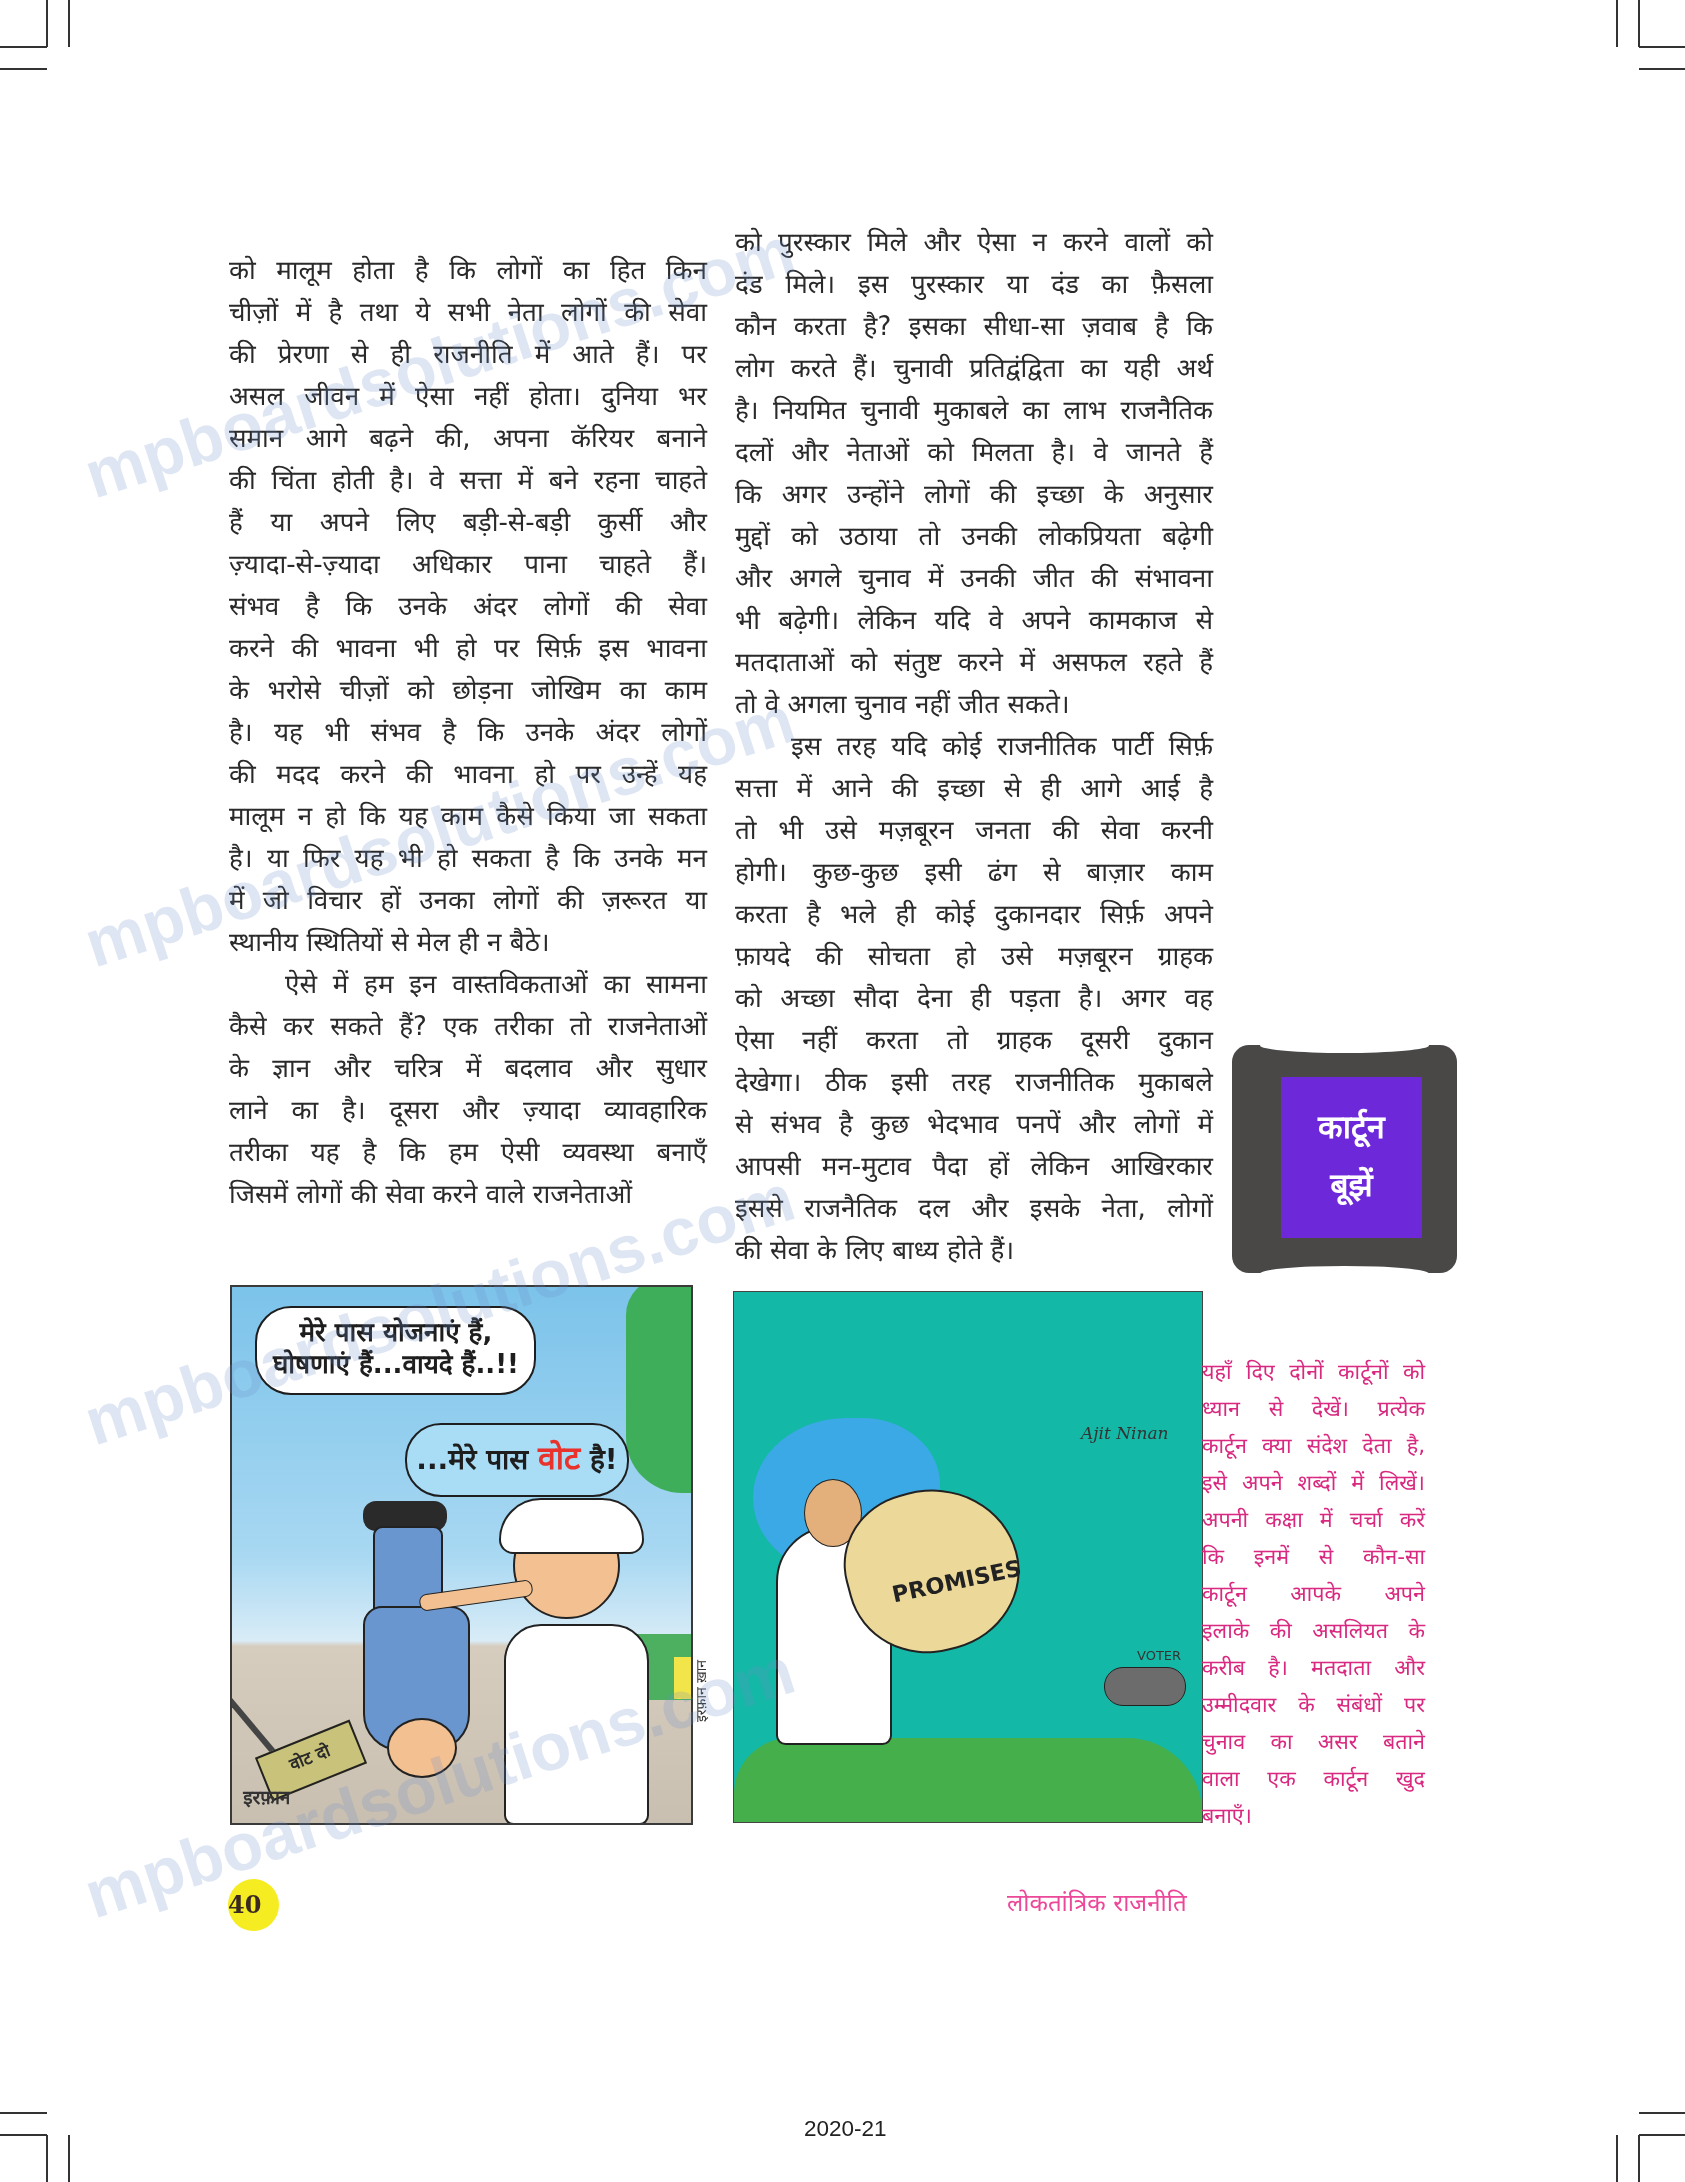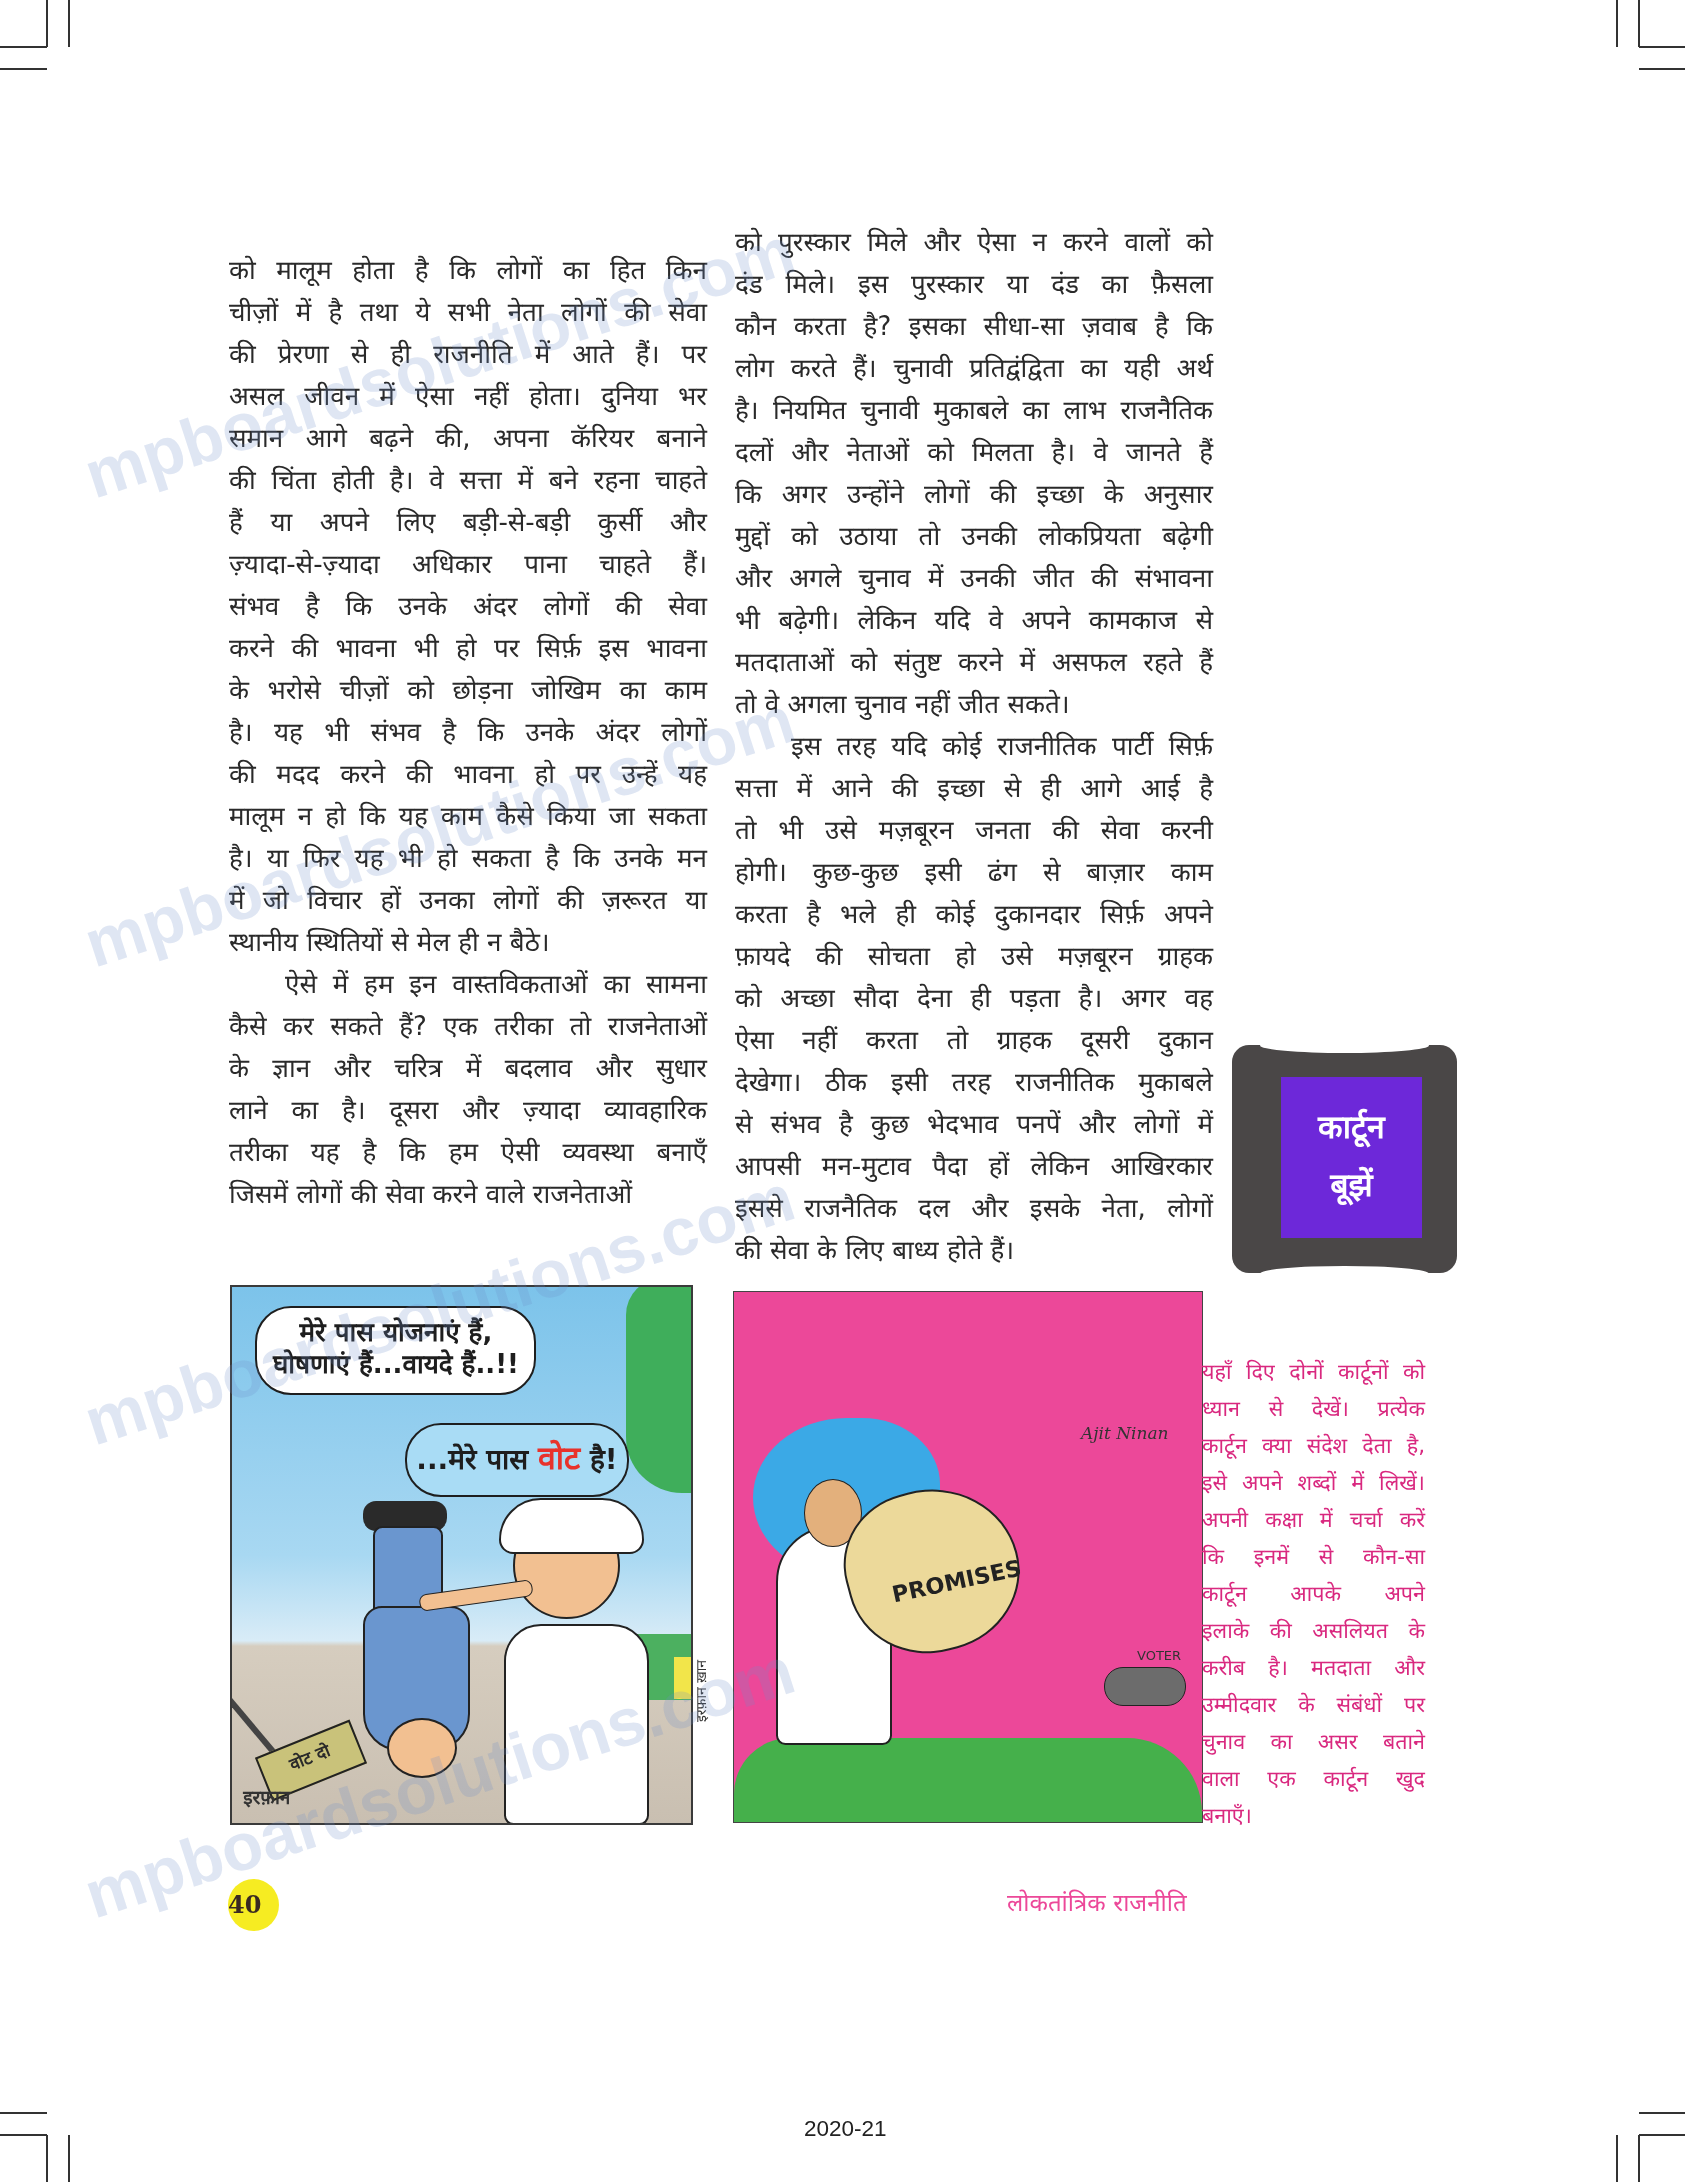--- a/index.html
+++ b/index.html
@@ -54,21 +54,21 @@
   #cartoon1 .hut-door { position: absolute; right: 0; top: 370px; width: 17px; height: 42px; background: #f2e54a; }
   #cartoon1 .signature { position: absolute; left: 11.2px; top: 497px; font-size: 19px; font-weight: bold; color: #333; }
   #credit1 {
     position: absolute; left: 691px; top: 1722px; font-size: 14px; color: #333;
     transform: rotate(-90deg); transform-origin: left top; white-space: nowrap;
   }
 
   
   #cartoon2 {
     position: absolute; left: 733px; top: 1291px; width: 468px; height: 530px;
-    border: 1.9px solid #444; background: #ec4899; overflow: hidden;
+    border: 1.9px solid #444; background: #14b8a6; overflow: hidden;
   }
   #cartoon2 .cloud { position: absolute; left: 19px; top: 126px; width: 187px; height: 159px; background: #3ba9e6; border-radius: 60% 50% 40% 60%; }
   #cartoon2 .grass { position: absolute; left: 0; bottom: 0; width: 100%; height: 84px; background: #45b04b; border-radius: 56px 75px 0 0; }
   #cartoon2 .suit { position: absolute; left: 42px; top: 234px; width: 112px; height: 215px; background: #ffffff; border: 2.8px solid #222; border-radius: 56px 56px 9.4px 9.4px; }
   #cartoon2 .face { position: absolute; left: 70px; top: 187px; width: 56px; height: 66px; background: #e3b07c; border: 1.9px solid #222; border-radius: 50%; }
   #cartoon2 .sack { position: absolute; left: 112px; top: 197px; width: 169px; height: 159px; background: #ecd99a; border: 2.8px solid #222; border-radius: 45% 55% 50% 50%; transform: rotate(-15deg); }
   #cartoon2 .sack-label { position: absolute; left: 157px; top: 276px; font-family: "DejaVu Sans", sans-serif; font-weight: bold; font-size: 22.5px; color: #222; transform: rotate(-12deg); }
   #cartoon2 .dog { position: absolute; left: 370px; top: 375px; width: 80px; height: 37px; background: #6c6c6c; border: 1.9px solid #222; border-radius: 19px; }
   #cartoon2 .dog-label { position: absolute; left: 403px; top: 356px; font-size: 13px; color: #333; font-family: "DejaVu Sans", sans-serif; }
   #cartoon2 .signature { position: absolute; left: 347px; top: 131px; font-style: italic; font-size: 17px; color: #333; font-family: "DejaVu Serif", serif; }

